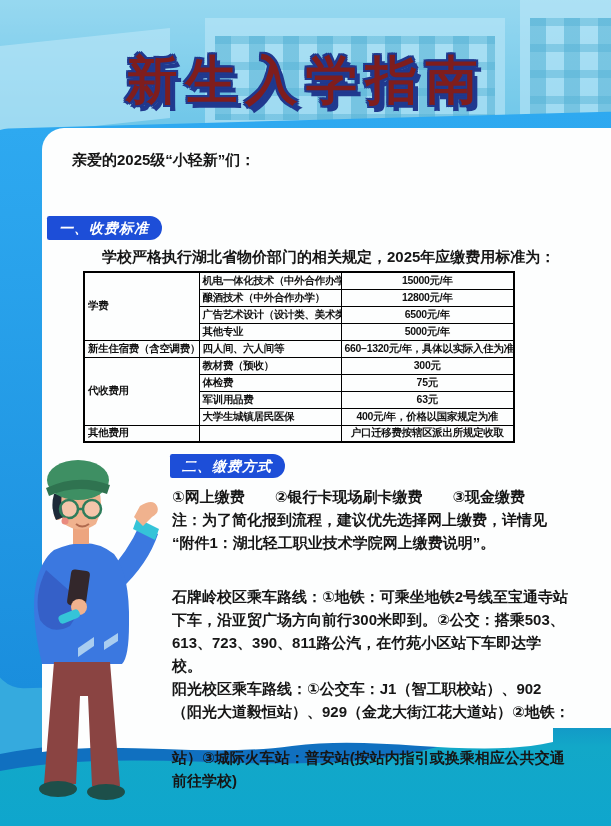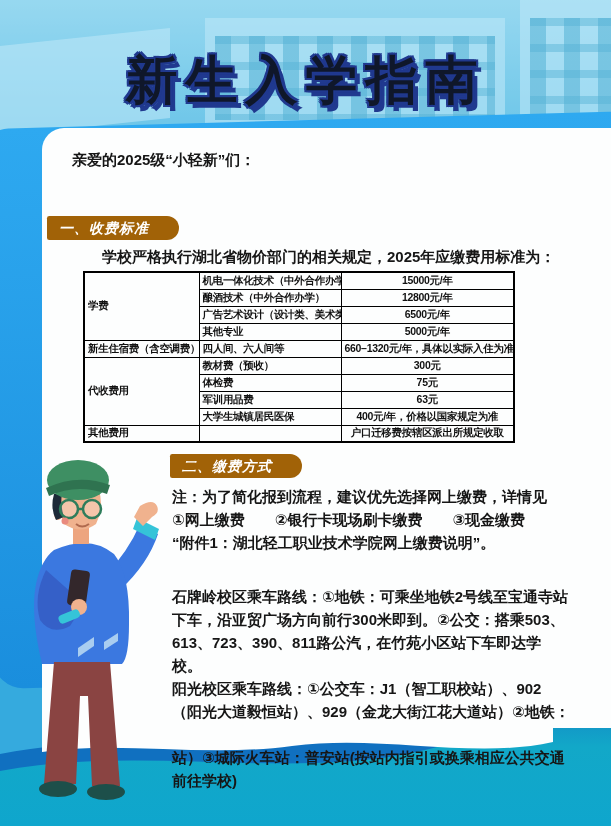--- a/index.html
+++ b/index.html
@@ -42,43 +42,43 @@
     background:linear-gradient(180deg,#2ea9f0 0%,#1a8edd 100%);
     transform:rotate(-1.6deg);
   }
 
   
   .waves{ position:absolute; left:0; bottom:0; width:611px; height:240px; }
 
   
   .title{
     position:absolute; left:0; top:46px; width:611px; text-align:center;
-    font-size:52px; font-weight:bold; color:#0f172a; letter-spacing:8px;
+    font-size:52px; font-weight:bold; color:#7f1d1d; letter-spacing:8px;
     text-shadow:
       2px 0 0 #20398f, -2px 0 0 #20398f, 0 2px 0 #20398f, 0 -2px 0 #20398f,
       2px 2px 0 #20398f, -2px 2px 0 #20398f, 2px -2px 0 #20398f, -2px -2px 0 #20398f,
       5px 6px 0 #20398f;
     z-index:5;
   }
 
   
   .card{
     position:absolute; left:42px; top:128px; width:609px; height:600px;
     background:#fdfefe; border-radius:22px 22px 0 0; z-index:3;
   }
   .card-wave{ position:absolute; left:42px; top:726px; width:511px; height:42px; z-index:3; }
 
   .card .txt{ color:#161616; font-size:15px; line-height:23px; }
   .greeting{ position:absolute; left:30px; top:20px; right:16px; font-weight:bold; }
   .intro{ position:absolute; left:30px; top:43px; right:14px; text-indent:2em; font-weight:bold; }
 
   .badge{
     position:absolute; display:inline-block;
-    background:#a16207; color:#fff; font-weight:bold; font-style:italic;
-    font-size:14px; line-height:24px; padding:0 30px 0 12px;
+    background:#1d4ed8; color:#fff; font-weight:bold; font-style:italic;
+    font-size:14px; line-height:24px; padding:0 13px 0 12px;
     border-radius:3px 16px 16px 3px; letter-spacing:1px; z-index:4;
   }
   .badge1{ left:5px; top:88px; }
   .badge2{ left:128px; top:326px; }
   .badge3{ left:128px; top:428px; }
 
   .lead{ position:absolute; left:30px; top:117px; right:14px; text-indent:2em; font-weight:bold; }
 
   
   table.fee{
@@ -186,22 +186,22 @@
         <tr>
           <td class="cat">其他费用</td>
           <td class="item"></td>
           <td class="price">户口迁移费按辖区派出所规定收取</td>
         </tr>
       </tbody>
     </table>
 
     <div class="badge badge2">二、缴费方式</div>
     <div class="txt payment">
+      <div>①网上缴费　　②银行卡现场刷卡缴费　　③现金缴费</div>
       <div>注：为了简化报到流程，建议优先选择网上缴费，详情见</div>
-      <div>①网上缴费　　②银行卡现场刷卡缴费　　③现金缴费</div>
       <div>“附件1：湖北轻工职业技术学院网上缴费说明”。</div>
     </div>
 
     <div class="txt routes">
       <p><b>石牌岭校区乘车路线：</b><span>①地铁：可乘坐地铁2号线至宝通寺站下车，沿亚贸广场方向前行300米即到。②公交：搭乘503、613、723、390、811路公汽，在竹苑小区站下车即达学校。</span></p>
       <p><b>阳光校区乘车路线：</b><span>①公交车：J1（智工职校站）、902（阳光大道毅恒站）、929（金龙大街江花大道站）②地铁：地铁7号线（江夏客厅站）——换乘公交车J1（智工职校站）③城际火车站：普安站(按站内指引或换乘相应公共交通前往学校)</span></p>
     </div>
   </div>
 
   <svg class="card-wave" viewBox="0 0 511 42">

